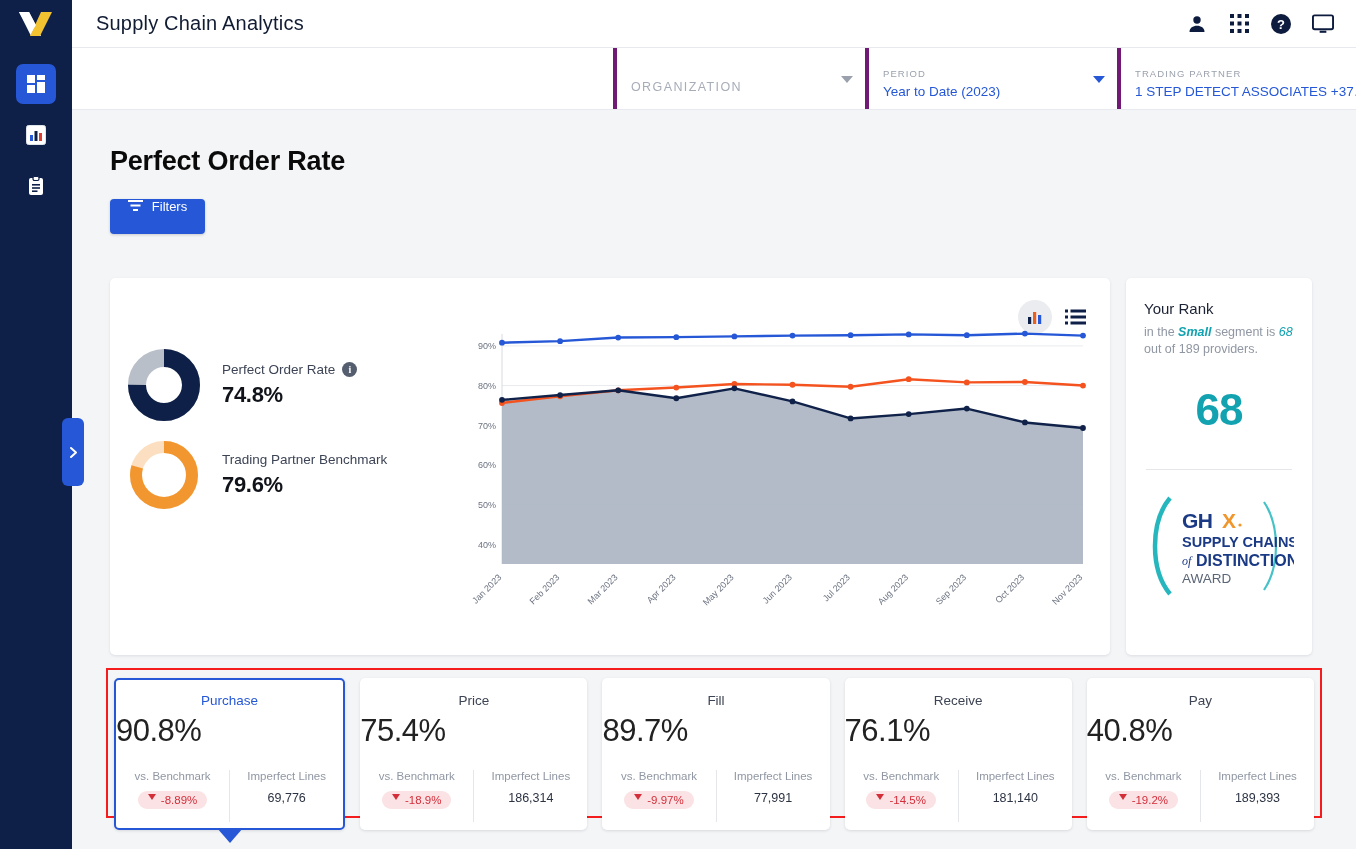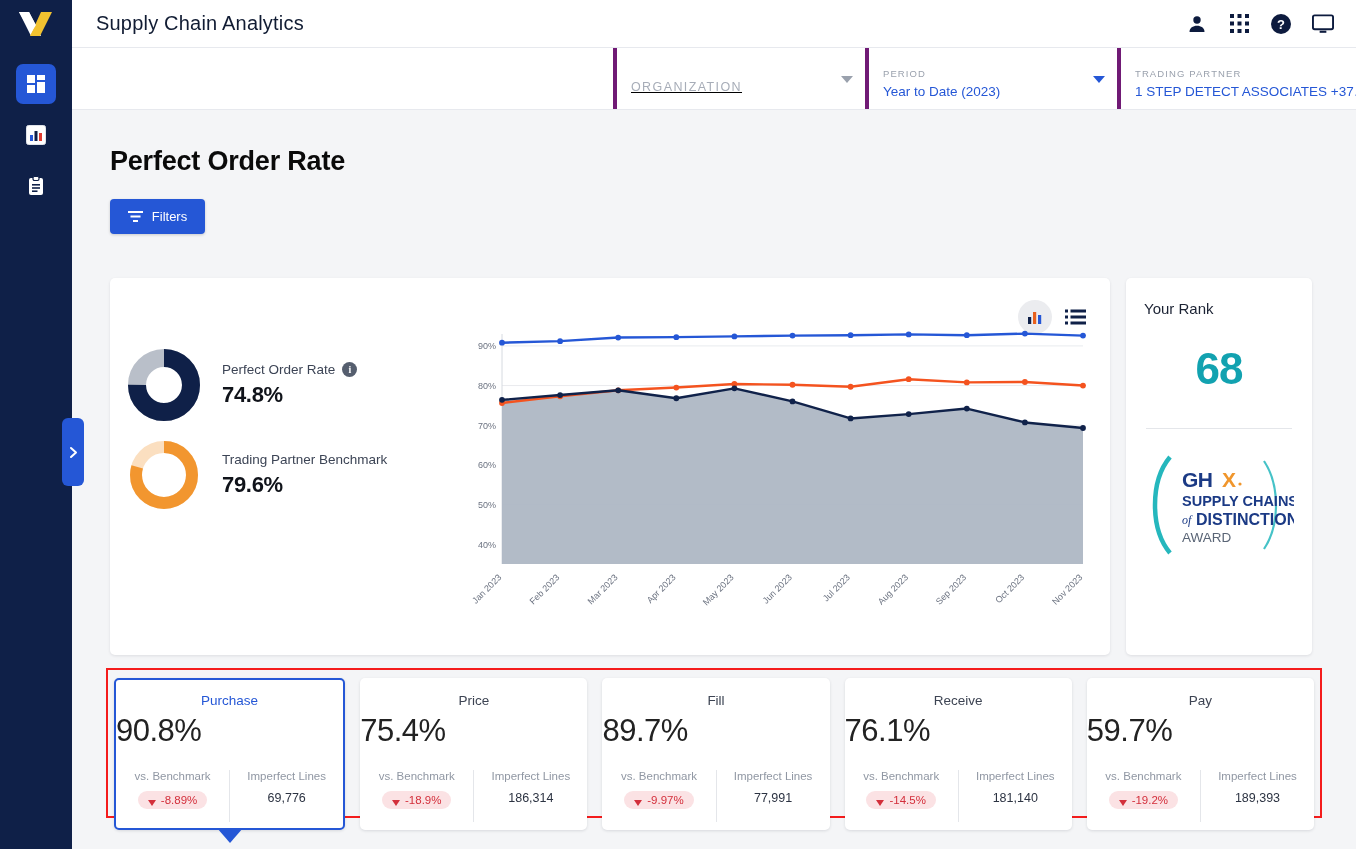--- a/index.html
+++ b/index.html
@@ -59,30 +59,30 @@
   .fb-value {
     font-size: 13.5px; color: #2557d6; white-space: nowrap; overflow: hidden; text-overflow: ellipsis;
   }
   .fb-value.ph { color: #a7adb8; letter-spacing: 1.4px; font-size: 12.5px; text-transform: uppercase; }
   .fb-caret {
     position: absolute; right: 12px; top: 50%; margin-top: -3px;
     width: 0; height: 0; border-left: 6px solid transparent; border-right: 6px solid transparent;
     border-top: 7px solid #2557d6;
   }
   .fb-caret.grey { border-top-color: #9aa1ad; }
-  .fb-field.org .fb-inner { margin-top: 6px; text-decoration: underline; }
+  .fb-field.org .fb-inner { margin-top: 6px; }
 
   
   .page { position: absolute; left: 72px; top: 110px; width: 1284px; height: 739px; background: #f4f5f7; }
   .page-title {
     margin: 36px 0 0 38px; font-size: 27px; font-weight: bold; color: #0a0a0a; letter-spacing: -.2px;
   }
   .filters-btn {
     margin: 22px 0 0 38px; width: 95px; height: 35px; background: #2557d6; border-radius: 4px;
-    display: flex; align-items: center; justify-content: center; gap: 9px; cursor: pointer;
+    display: flex; align-items: flex-start; justify-content: center; gap: 9px; cursor: pointer;
     box-shadow: 0 1px 3px rgba(0,0,0,.18);
   }
   .filters-btn span { color: #fff; font-size: 13px; }
 
   
   .cards-row { position: absolute; left: 38px; top: 168px; display: flex; gap: 16px; }
   .card {
     background: #fff; border-radius: 5px; box-shadow: 0 1px 3px rgba(16,24,40,.10);
   }
   .chart-card { width: 1000px; height: 377px; position: relative; }
@@ -133,21 +133,21 @@
   }
   .kpi.selected { border: 2px solid #2557d6; padding-top: 13px; }
   .kpi-name { text-align: center; font-size: 13.5px; color: #3d4453; }
   .kpi.selected .kpi-name { color: #2557d6; }
   .kpi-value { font-size: 31px; color: #222; font-weight: 300; margin-top: 5px; letter-spacing: -.5px; }
   .kpi-foot { display: flex; margin-top: 21px; height: 52px; }
   .kpi-col { flex: 1; text-align: center; }
   .kpi-col.left { border-right: 1px solid #e4e6ea; }
   .kpi-col-label { font-size: 11.5px; color: #9097a3; }
   .kpi-badge {
-    display: inline-flex; align-items: flex-end; gap: 5px; margin-top: 9px;
+    display: inline-flex; align-items: flex-start; gap: 5px; margin-top: 9px;
     background: #fbe2e4; color: #d32f3b; border-radius: 10px; padding: 3px 10px; font-size: 11.5px;
   }
   .badge-arrow { width: 0; height: 0; border-left: 4.5px solid transparent; border-right: 4.5px solid transparent; border-top: 6px solid #d32f3b; }
   .kpi-lines { font-size: 12.5px; color: #2c3342; margin-top: 9px; }
   .sel-pointer {
     position: absolute; left: 50%; margin-left: -13px; bottom: -15px;
     width: 0; height: 0; border-left: 13px solid transparent; border-right: 13px solid transparent;
     border-top: 15px solid #2557d6;
   }
 
@@ -403,20 +403,23 @@
               <text x="446.7" y="252" font-size="9" font-family="Liberation Sans, sans-serif" fill="#6b7280" transform="rotate(-45 446.7 252)" text-anchor="end">Aug 2023</text>
               <text x="504.8" y="252" font-size="9" font-family="Liberation Sans, sans-serif" fill="#6b7280" transform="rotate(-45 504.8 252)" text-anchor="end">Sep 2023</text>
               <text x="562.9" y="252" font-size="9" font-family="Liberation Sans, sans-serif" fill="#6b7280" transform="rotate(-45 562.9 252)" text-anchor="end">Oct 2023</text>
               <text x="621" y="252" font-size="9" font-family="Liberation Sans, sans-serif" fill="#6b7280" transform="rotate(-45 621 252)" text-anchor="end">Nov 2023</text>
             </svg>
         </div>
       </div>
 
       <div class="card rank-card">
         <div class="rank-title">Your Rank</div>
+        <div class="rank-sub">
+          <span>in the </span><em>Small</em><span> segment is </span><span class="rk">68</span><span> out of 189 providers.</span>
+        </div>
         <div class="rank-big">68</div>
         <div class="rank-divider"></div>
         <div class="award">
           <svg width="150" height="108" viewBox="0 0 150 108">
             <path d="M26 6 C6 30, 6 78, 26 102" fill="none" stroke="#25b7bd" stroke-width="4.5"></path>
             <path d="M120 10 C136 34, 136 74, 120 98" fill="none" stroke="#25b7bd" stroke-width="2.2" opacity="0.85"></path>
             <text x="38" y="36" font-family="Liberation Sans, sans-serif" font-size="21" font-weight="bold" fill="#1b3a85" letter-spacing="-.5">GH</text>
             <text x="78" y="36" font-family="Liberation Sans, sans-serif" font-size="21" font-weight="bold" fill="#f0962c">X</text>
             <circle cx="96" cy="33" r="1.6" fill="#f0962c"></circle>
             <text x="38" y="55" font-family="Liberation Sans, sans-serif" font-size="14.5" font-weight="bold" fill="#1b3a85">SUPPLY CHAINS</text>
@@ -482,21 +485,21 @@
                   <span>-14.5%</span>
                 </div></div>
               <div class="kpi-col">
                 <div class="kpi-col-label">Imperfect Lines</div>
                 <div class="kpi-lines">181,140</div>
               </div>
             </div>
           </div>
           <div class="kpi">
             <div class="kpi-name">Pay</div>
-            <div class="kpi-value">59.7%</div>
+            <div class="kpi-value">40.8%</div>
             <div class="kpi-foot">
               <div class="kpi-col left"><div class="kpi-col-label">vs. Benchmark</div><div class="kpi-badge">
                   <span class="badge-arrow"></span>
                   <span>-19.2%</span>
                 </div></div>
               <div class="kpi-col">
                 <div class="kpi-col-label">Imperfect Lines</div>
                 <div class="kpi-lines">189,393</div>
               </div>
             </div>

